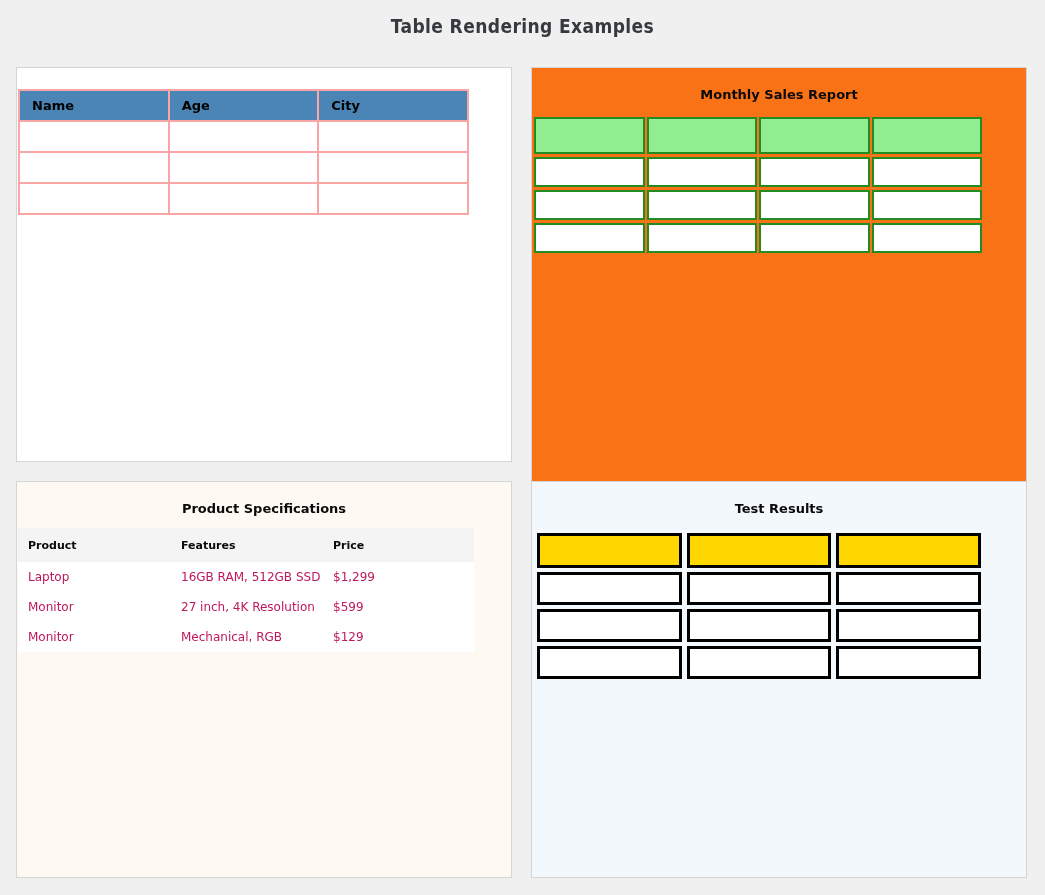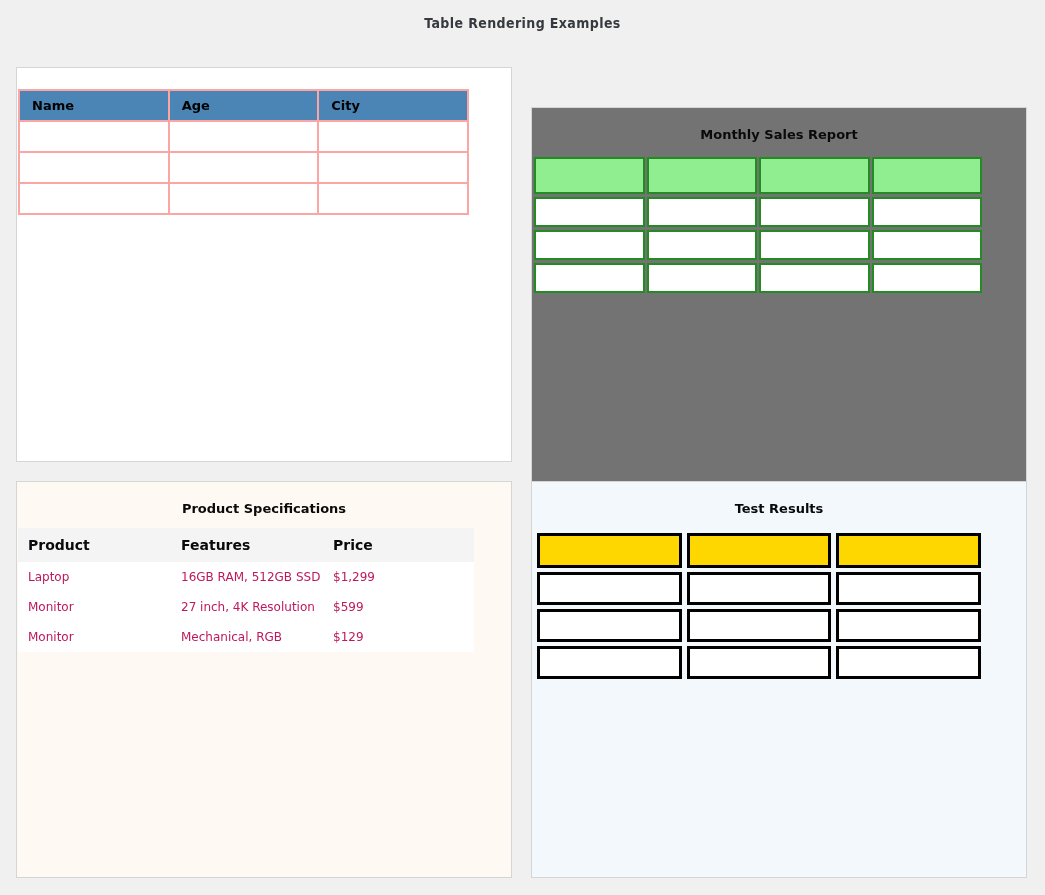--- a/index.html
+++ b/index.html
@@ -10,33 +10,33 @@
     background: #f0f0f0;
     font-family: "DejaVu Sans", sans-serif;
     color: #111;
   }
   .main-title {
     position: absolute;
     top: 15px;
     left: 0;
     width: 1045px;
     text-align: center;
-    font-size: 14px;
+    font-size: 19px;
     font-weight: bold;
     font-stretch: condensed;
     letter-spacing: 0.4px;
     color: #36393d;
   }
   .panel {
     position: absolute;
     box-sizing: border-box;
     border: 1px solid #d5d5d5;
   }
   #panel-basic    { left: 16px;  top: 67px;  width: 496px; height: 395px; background: #ffffff; }
-  #panel-sales    { left: 531px; top: 67px;  width: 496px; height: 475px; background: #737373; margin-top: 40px; }
+  #panel-sales    { left: 531px; top: 67px;  width: 496px; height: 475px; background: #f97316; }
   #panel-products { left: 16px;  top: 481px; width: 496px; height: 397px; background: #fff9f3; }
   #panel-tests    { left: 531px; top: 481px; width: 496px; height: 397px; background: #f3f8fc; }
 
   .panel-title {
     margin: 19px 0 0 0;
     text-align: center;
     font-size: 13px;
     font-weight: bold;
     color: #0a0a0a;
   }
@@ -77,21 +77,21 @@
     table-layout: fixed;
     width: 456px;
     margin: 12px 0 0 1px;
     font-size: 12px;
   }
   table.products th {
     background: #f4f4f4;
     height: 34px;
     text-align: left;
     padding: 0 0 0 10px;
-    font-size: 14px;
+    font-size: 11px;
     color: #0a0a0a;
   }
   table.products td {
     background: #ffffff;
     height: 30px;
     padding: 0 0 0 10px;
     color: #be185d;
   }
   table.products col.c1 { width: 153px; }
   table.products col.c2 { width: 152px; }

